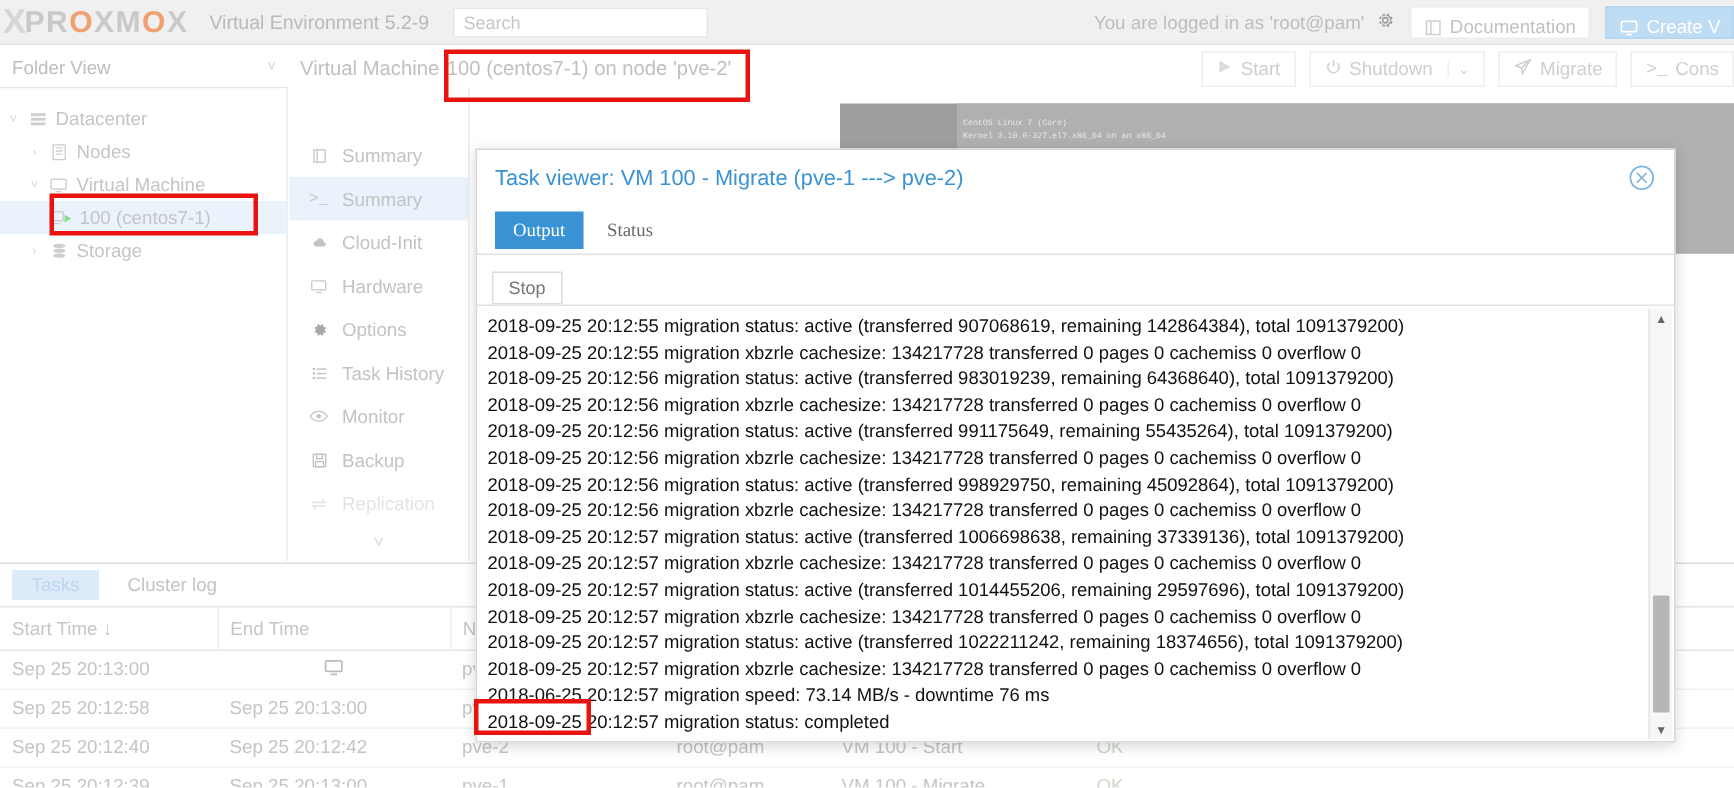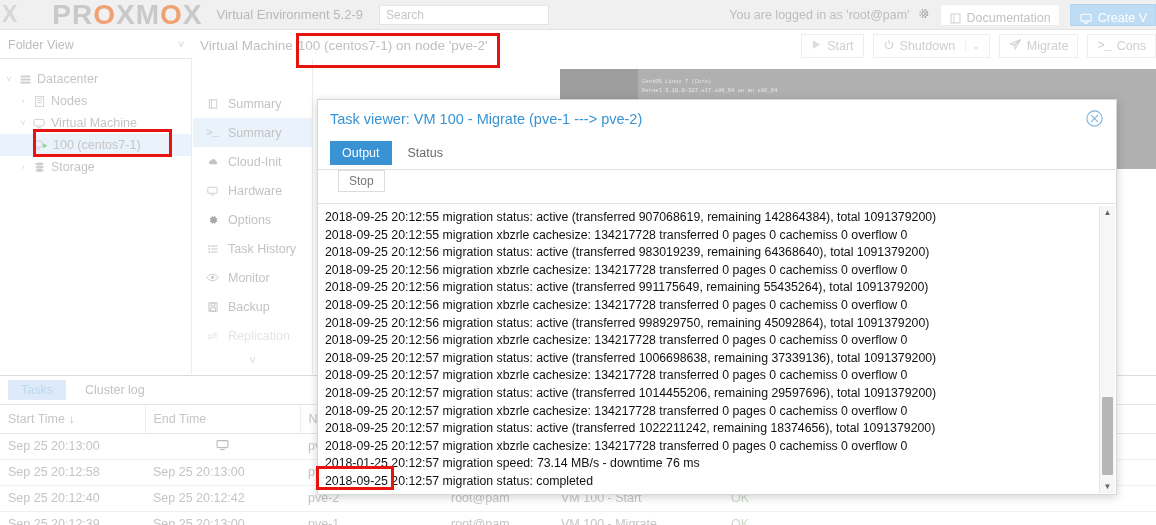--- a/index.html
+++ b/index.html
@@ -16,21 +16,21 @@
   .app { position: absolute; inset: 0; }
 
   
   .topbar {
     position: absolute; left: 0; top: 0; width: 1156px; height: 30px;
     background: #f0f0f0; border-bottom: 1px solid #e3e3e3;
     display: flex; align-items: center;
   }
   .logo { display: flex; align-items: center; margin-left: 2px; }
   .logo-x { font-size: 23px; font-weight: bold; color: #d6d6d6; line-height: 1; letter-spacing: -1px; }
-  .logo-word { font-size: 28px; font-weight: bold; letter-spacing: 1px; line-height: 1; margin-left: 36px; }
+  .logo-word { font-size: 20px; font-weight: bold; letter-spacing: 1px; line-height: 1; }
   .logo-word span.o { color: #f0a071; }
   .logo-word span.g { color: #c9c9c9; }
   .ve-version { margin-left: 14px; font-size: 13px; color: #b9b9b9; }
   .search-box {
     margin-left: 16px; width: 170px; height: 20px; background: #fff;
     border: 1px solid #e6e6e6; font-size: 12px; color: #c6c6c6;
     display: flex; align-items: center; padding-left: 6px;
   }
   .topbar-right { margin-left: auto; display: flex; align-items: center; height: 100%; }
   .loggedin { font-size: 12.5px; color: #bdbdbd; }
@@ -134,24 +134,24 @@
 
   
   .dialog {
     position: absolute; left: 317px; top: 99px; width: 800px; height: 396px;
     background: #fff; border: 1px solid #d7d7d7;
     box-shadow: 0 2px 9px rgba(0,0,0,.18);
   }
   .dlg-head { height: 37px; display: flex; align-items: center; padding: 0 12px; }
   .dlg-title { font-size: 14.5px; color: #3892d4; }
   .dlg-close { margin-left: auto; width: 19px; height: 19px; color: #7fb4dd; }
-  .dlg-tabs { height: 33px; display: flex; align-items: center; padding-left: 12px; gap: 4px; border-bottom: 1px solid #e2e2e2; }
+  .dlg-tabs { height: 33px; display: flex; align-items: center; padding-left: 12px; gap: 4px; border-bottom: 1px solid #e2e2e2; font-family: Liberation Serif, serif; }
   .dtab { font-size: 12.5px; padding: 5px 12px; color: #6b6b6b; }
   .dtab.sel { background: #3892d4; color: #fff; }
-  .dlg-toolbar { height: 34px; display: flex; align-items: flex-start; padding-left: 20px; border-bottom: 1px solid #e2e2e2;}
+  .dlg-toolbar { height: 34px; display: flex; align-items: flex-end; padding-left: 10px; border-bottom: 1px solid #e2e2e2;}
   .stopbtn { font-size: 12px; color: #777; border: 1px solid #dcdcdc; background: #fff; padding: 3px 10px; }
 
   .log-wrap {
     position: absolute; left: 1px; top: 106px; right: 1px; bottom: 1px;
     background: #fff; overflow: hidden; display: flex;
   }
   .log-body {
     flex: 1; padding: 3px 0 0 6px; overflow: hidden;
   }
   .logline {
@@ -489,21 +489,21 @@
         <div class="logline">2018-09-25 20:12:56 migration status: active (transferred 991175649, remaining 55435264), total 1091379200)</div>
         <div class="logline">2018-09-25 20:12:56 migration xbzrle cachesize: 134217728 transferred 0 pages 0 cachemiss 0 overflow 0</div>
         <div class="logline">2018-09-25 20:12:56 migration status: active (transferred 998929750, remaining 45092864), total 1091379200)</div>
         <div class="logline">2018-09-25 20:12:56 migration xbzrle cachesize: 134217728 transferred 0 pages 0 cachemiss 0 overflow 0</div>
         <div class="logline">2018-09-25 20:12:57 migration status: active (transferred 1006698638, remaining 37339136), total 1091379200)</div>
         <div class="logline">2018-09-25 20:12:57 migration xbzrle cachesize: 134217728 transferred 0 pages 0 cachemiss 0 overflow 0</div>
         <div class="logline">2018-09-25 20:12:57 migration status: active (transferred 1014455206, remaining 29597696), total 1091379200)</div>
         <div class="logline">2018-09-25 20:12:57 migration xbzrle cachesize: 134217728 transferred 0 pages 0 cachemiss 0 overflow 0</div>
         <div class="logline">2018-09-25 20:12:57 migration status: active (transferred 1022211242, remaining 18374656), total 1091379200)</div>
         <div class="logline">2018-09-25 20:12:57 migration xbzrle cachesize: 134217728 transferred 0 pages 0 cachemiss 0 overflow 0</div>
-        <div class="logline">2018-01-25 20:12:57 migration speed: 73.14 MB/s - downtime 76 ms</div>
+        <div class="logline">2018-06-25 20:12:57 migration speed: 73.14 MB/s - downtime 76 ms</div>
         <div class="logline">2018-09-25 20:12:57 migration status: completed</div>
         <div class="logline">2018-09-25 20:13:00 migration finished successfully (duration 00:00:21)</div>
 
       </div>
       <div class="sbar">
         <div class="sb-arrow">▲</div>
         <div class="sb-track">
           <div class="sb-thumb" style="top:178px;height:78px;"></div>
         </div>
         <div class="sb-arrow">▼</div>

